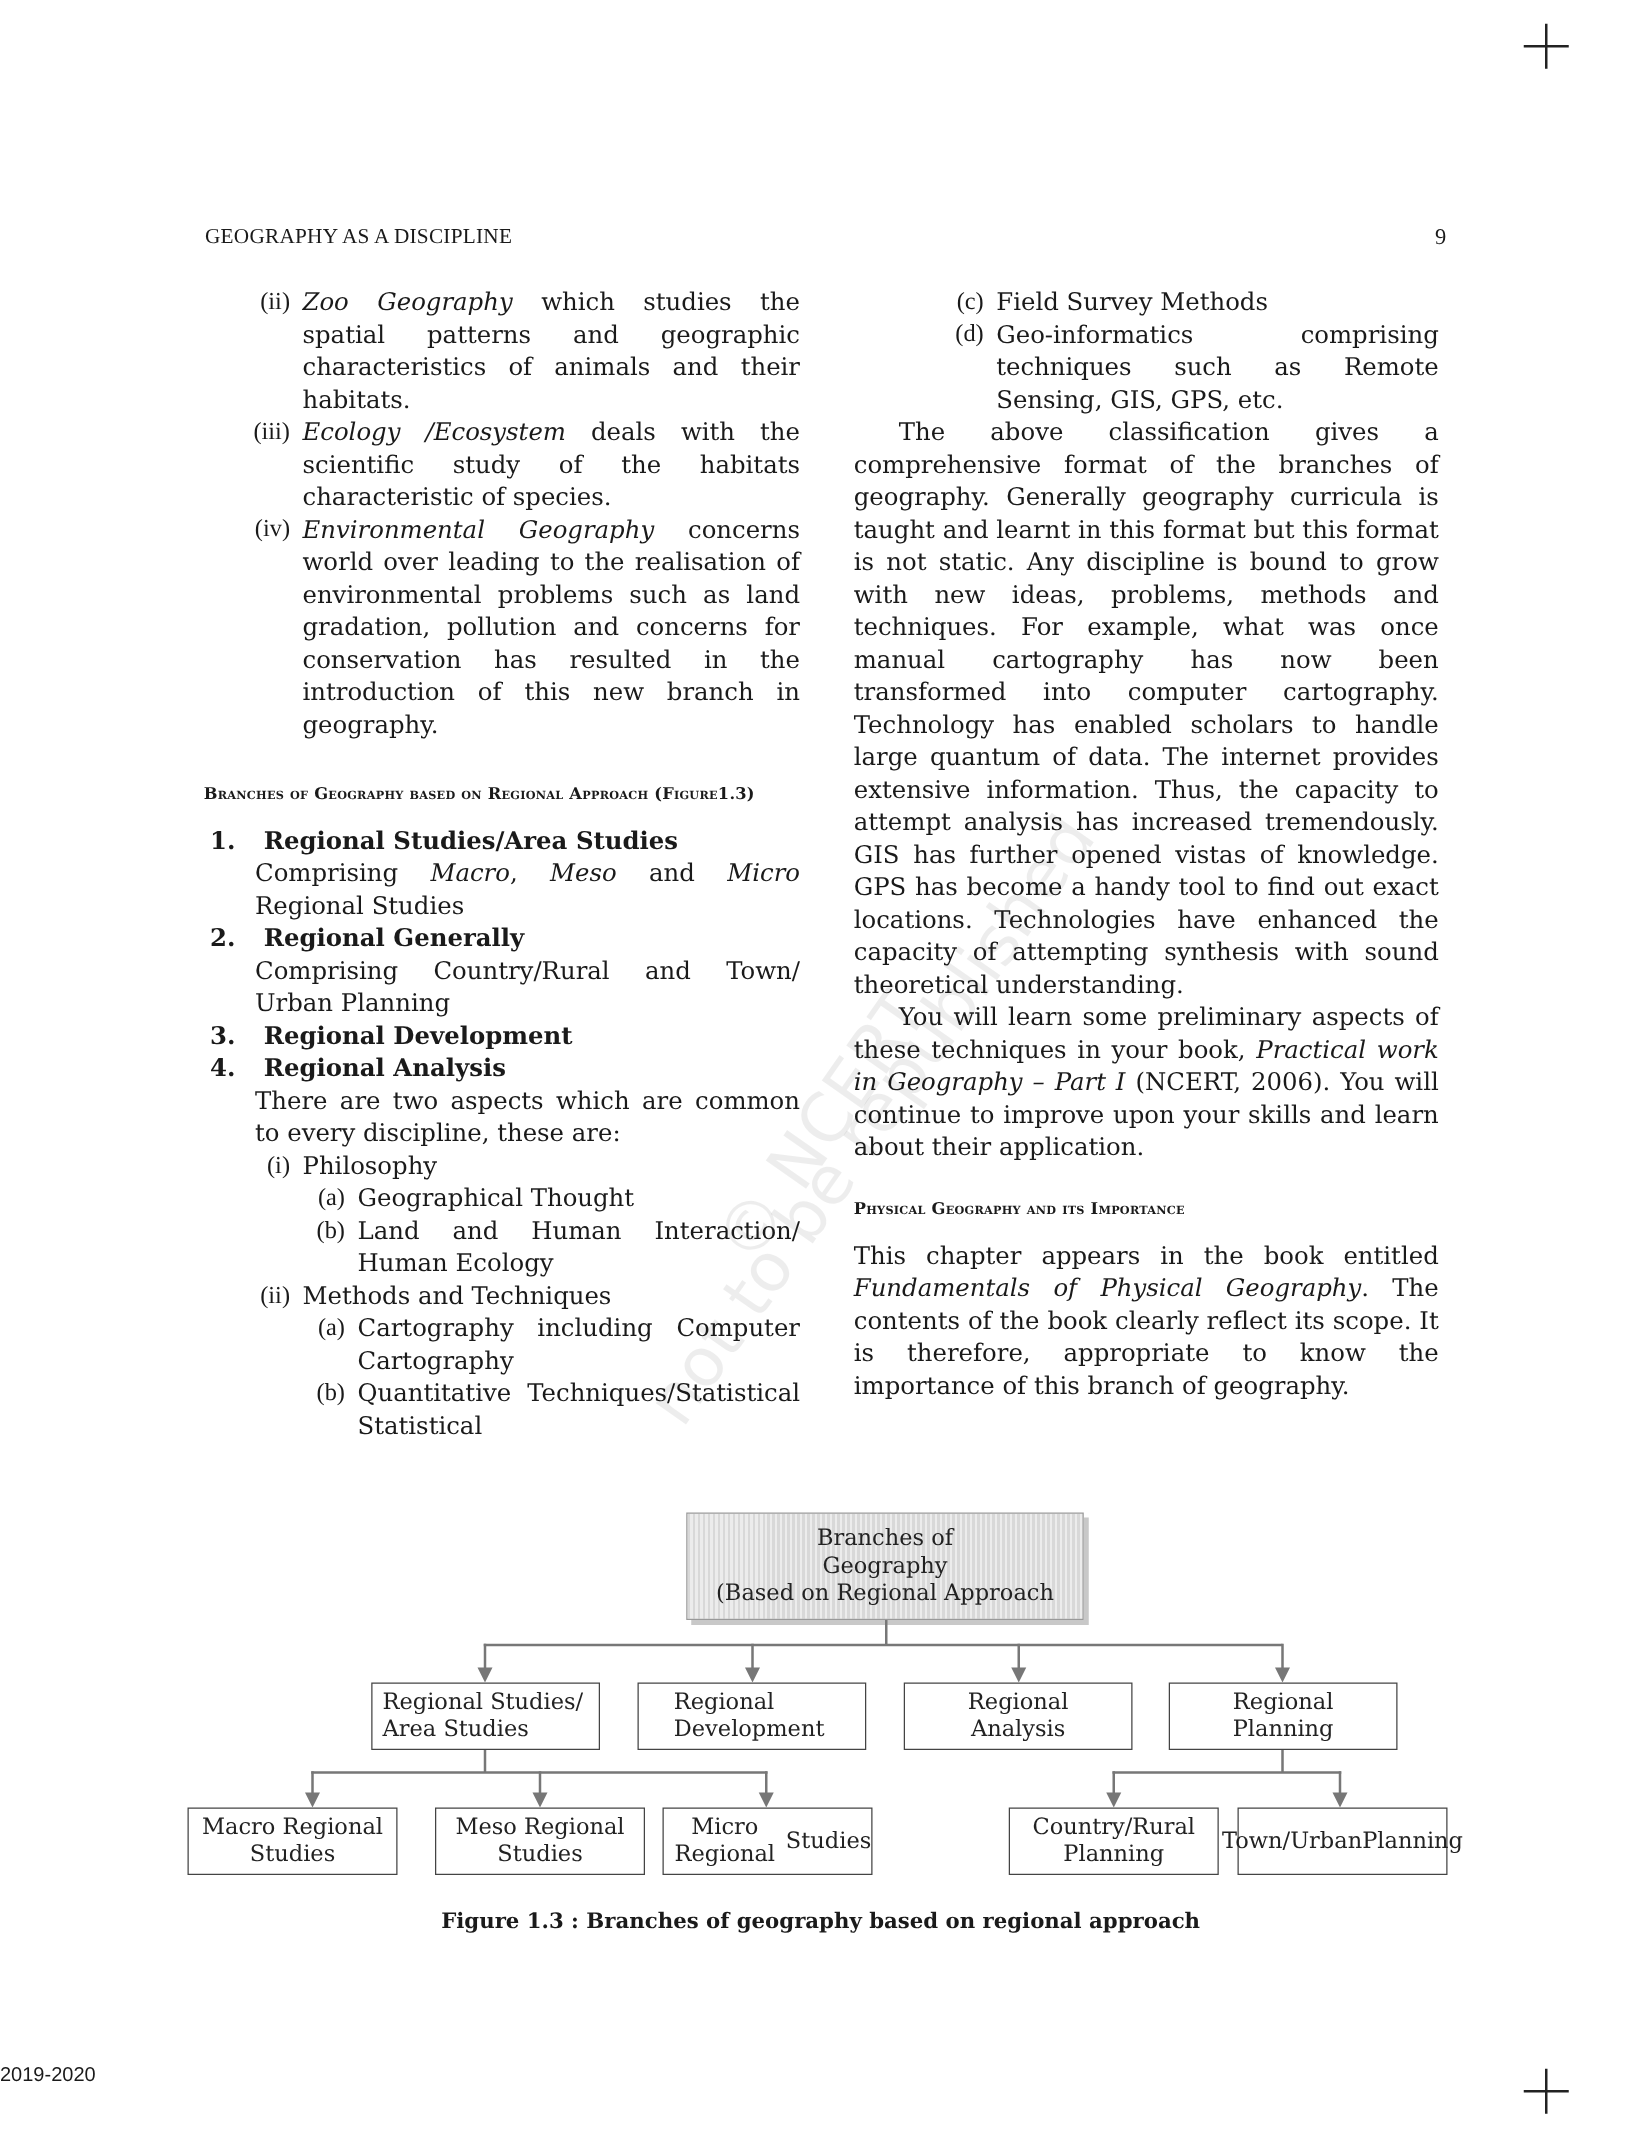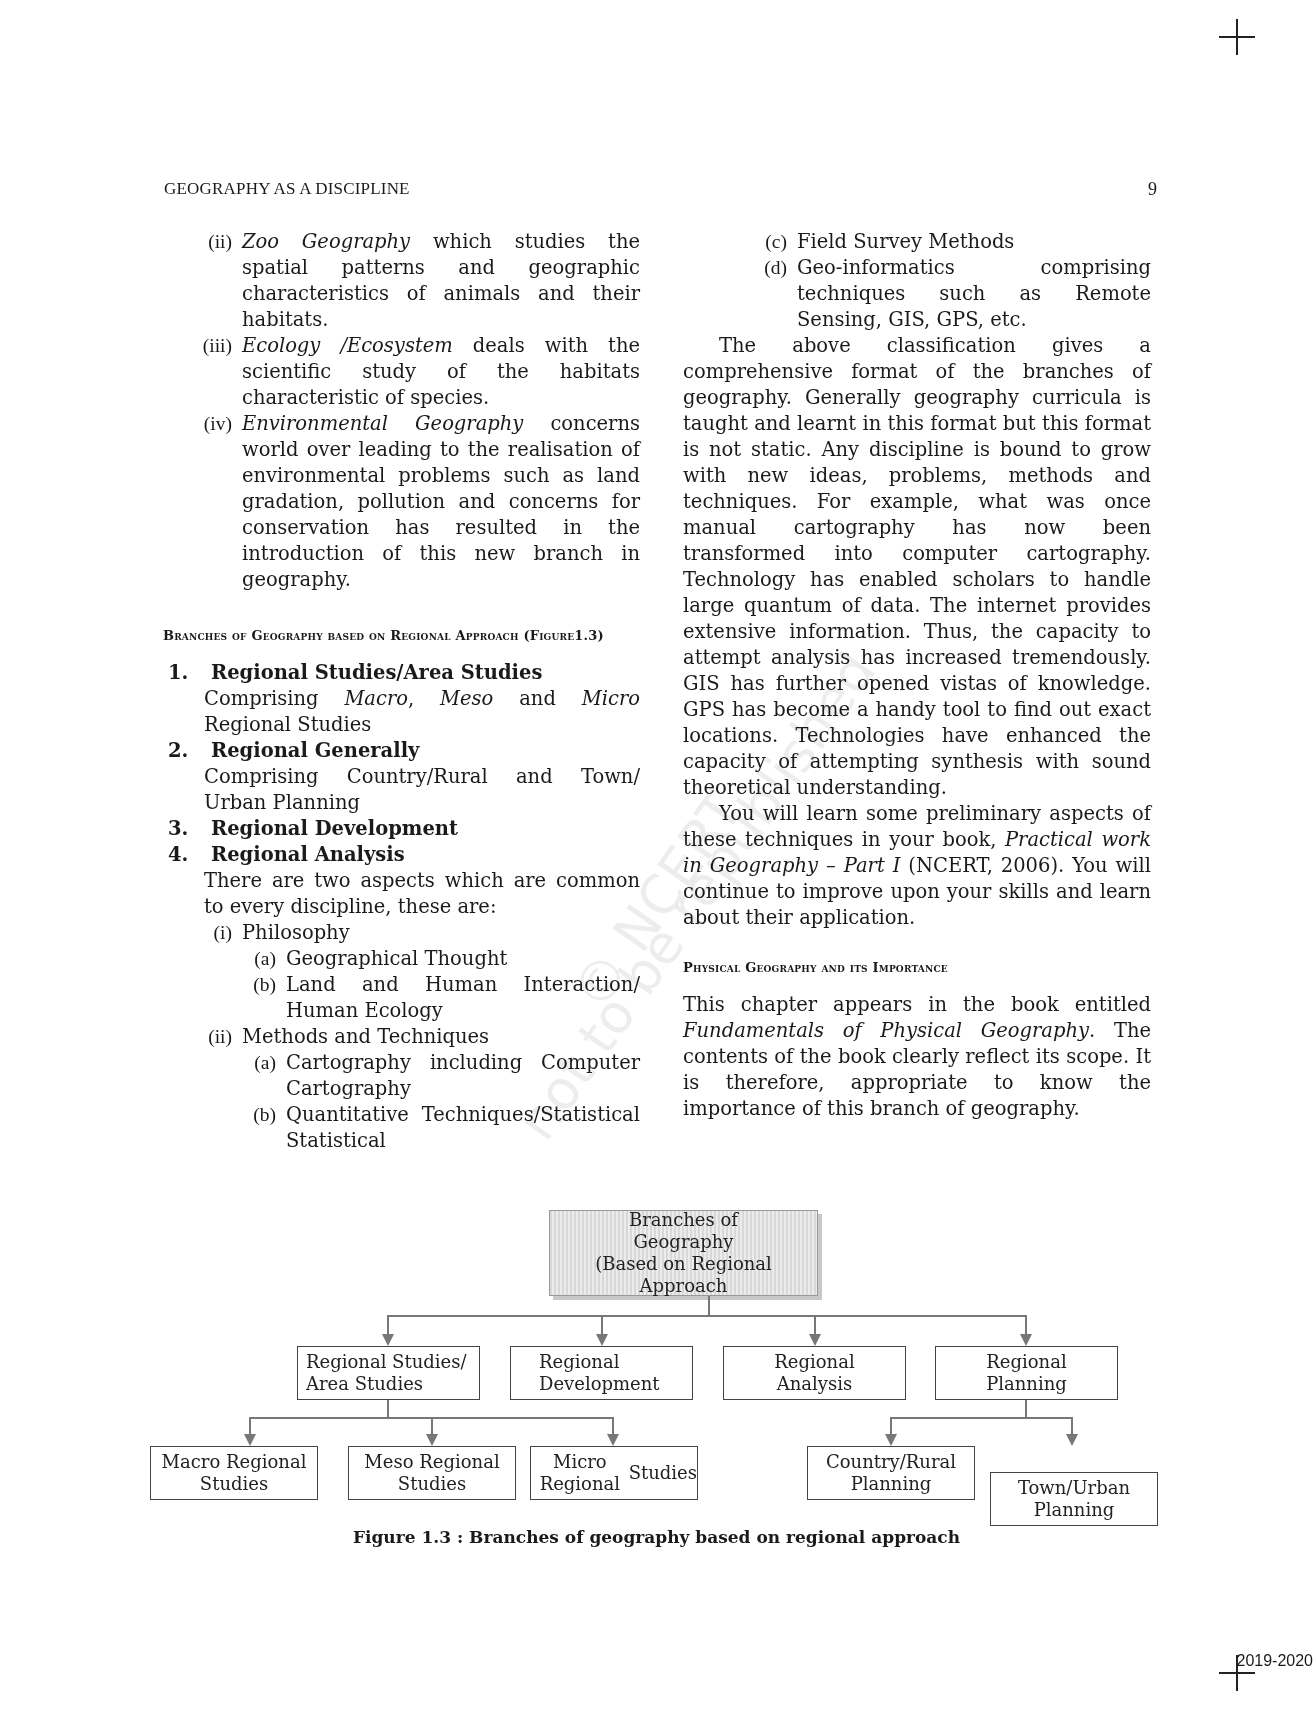--- a/index.html
+++ b/index.html
@@ -40,21 +40,21 @@
 
   
   .box { position: absolute; border: 1.5px solid #444; background: #fff; box-sizing: border-box;
          font-size: 18px; line-height: 22px; text-align: center; display: flex; align-items: center; justify-content: center; font-family: "DejaVu Serif", serif; color: #222; }
   .box.root { background: repeating-linear-gradient(90deg, #d8d8d8 0px, #d8d8d8 2px, #ececec 2px, #ececec 4px); border-color: #999; box-shadow: 4px 4px 0 #c8c8c8; }
   .box span { display: block; }
   .conn { position: absolute; background: #777; }
   .arrow { position: absolute; width: 0; height: 0; border-left: 6px solid transparent; border-right: 6px solid transparent; border-top: 12px solid #777; }
 
   .caption { left: 0; width: 1313px; top: 1527px; text-align: center; font-weight: bold; font-size: 17px; font-family: "DejaVu Serif", serif; }
-  .footer { left: 0; width: 1313px; top: 1652px; text-align: right; font-family: "Liberation Sans", sans-serif; font-size: 16px; }
+  .footer { left: 0; width: 1313px; top: 1652px; text-align: left; font-family: "Liberation Sans", sans-serif; font-size: 16px; }
 </style>
 </head>
 <body>
 
 <div class="crop" style="left:1219px; top:19px; width:36px; height:36px;">
     <div class="h"></div>
     <div class="v"></div>
   </div>
 <div class="crop" style="left:1219px; top:1655px; width:36px; height:36px;">
     <div class="h"></div>
@@ -141,21 +141,21 @@
     <span class="mk">(d)</span>
     <span class="tx">Geo-informatics comprising techniques such as Remote Sensing, GIS, GPS, etc.</span>
   </div>
   <div class="para indent">The above classification gives a comprehensive format of the branches of geography. Generally geography curricula is taught and learnt in this format but this format is not static. Any discipline is bound to grow with new ideas, problems, methods and techniques. For example, what was once manual cartography has now been transformed into computer cartography. Technology has enabled scholars to handle large quantum of data. The internet provides extensive information. Thus, the capacity to attempt analysis has increased tremendously. GIS has further opened vistas of knowledge. GPS has become a handy tool to find out exact locations. Technologies have enhanced the capacity of attempting synthesis with sound theoretical understanding.</div>
   <div class="para indent"><span>You will learn some preliminary aspects of these techniques in your book, </span><em>Practical work in Geography – Part I</em><span> (NCERT, 2006). You will continue to improve upon your skills and learn about their application.</span></div>
   <div class="section-head" style="margin-top:24px; margin-left:0;">Physical Geography and its Importance</div>
   <div class="para"><span>This chapter appears in the book entitled </span><em>Fundamentals of Physical Geography</em><span>. The contents of the book clearly reflect its scope. It is therefore, appropriate to know the importance of this branch of geography.</span></div>
 </div>
 
 <div>
-  <div class="box root" style="left:549px; top:1210px; width:269px; height:86px; flex-direction:column;align-items:center;">
+  <div class="box root" style="left:549px; top:1210px; width:318px; height:86px; flex-direction:column;align-items:center;">
     <span>Branches of</span>
       <span>Geography</span>
       <span>(Based on Regional Approach</span>
   </div>
 
   <div class="conn" style="left:708px; top:1296px; width:2px; height:20px;"></div>
   <div class="conn" style="left:387px; top:1315px; width:639px; height:2px;"></div>
   <div class="conn" style="left:387px; top:1315px; width:2px; height:20px;"></div>
   <div class="conn" style="left:601px; top:1315px; width:2px; height:20px;"></div>
   <div class="conn" style="left:814px; top:1315px; width:2px; height:20px;"></div>
@@ -207,20 +207,20 @@
       <span>Studies</span>
   </div>
   <div class="box" style="left:530px; top:1446px; width:168px; height:54px; flex-direction:row;">
     <span>Micro Regional</span>
       <span>Studies</span>
   </div>
   <div class="box" style="left:807px; top:1446px; width:168px; height:54px; flex-direction:column;">
     <span>Country/Rural</span>
       <span>Planning</span>
   </div>
-  <div class="box" style="left:990px; top:1446px; width:168px; height:54px; flex-direction:column;margin-top:26px;">
+  <div class="box" style="left:990px; top:1446px; width:168px; height:54px; flex-direction:row;">
     <span>Town/Urban</span>
       <span>Planning</span>
   </div>
 </div>
 
 <div class="abs caption">Figure 1.3 : Branches of geography based on regional approach</div>
 <div class="abs footer">2019-2020</div>
 
 </body></html>

